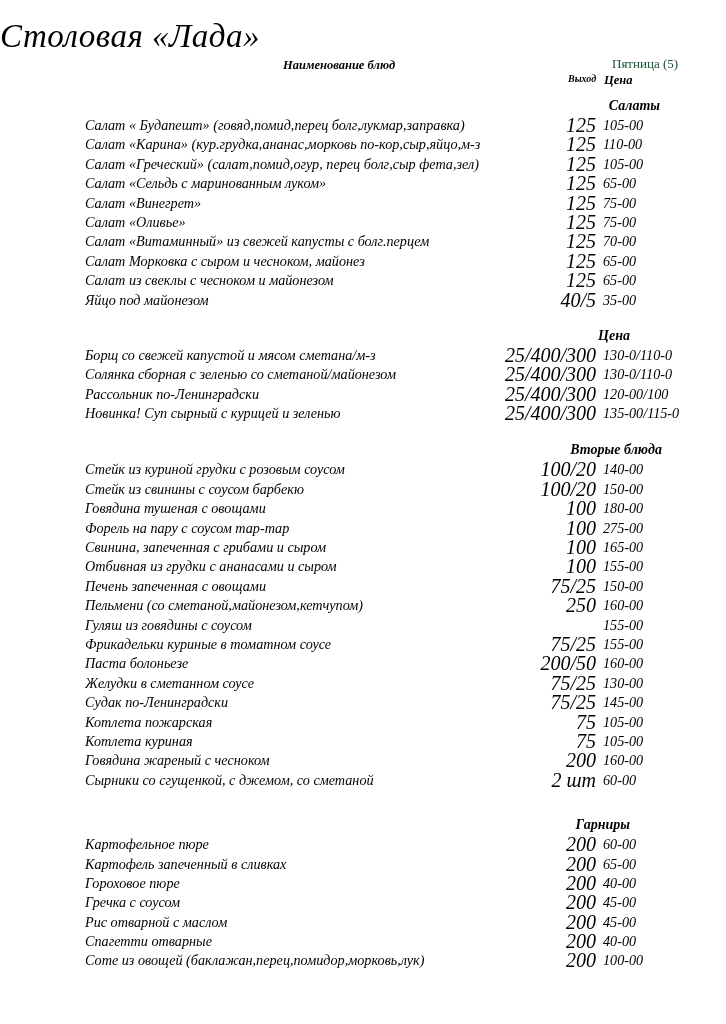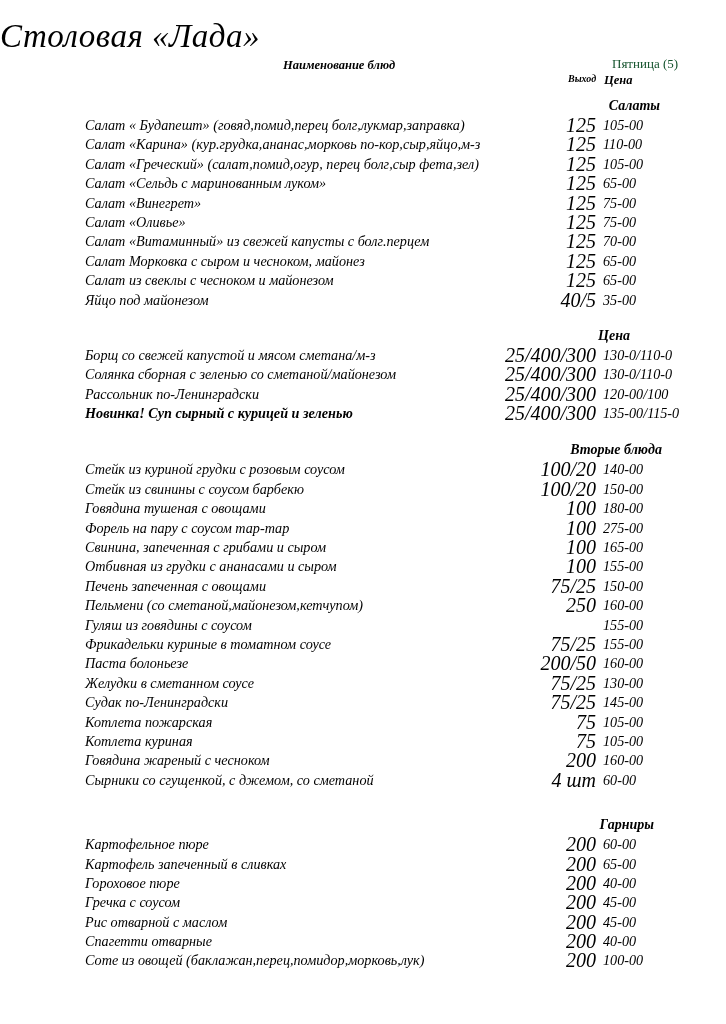--- a/index.html
+++ b/index.html
@@ -78,39 +78,39 @@
   .section-title {
     font-style: italic;
     font-weight: bold;
     font-size: 14px;
     text-align: right;
     margin: 0 0 2px 0;
   }
   .sec-salads .section-title { padding-right: 66px; }
   .sec-soups .section-title { padding-right: 96px; }
   .sec-mains .section-title { padding-right: 64px; }
-  .sec-sides .section-title { padding-right: 72px; }
+  .sec-sides .section-title { padding-right: 96px; }
 
   .rows { }
 
   .row {
     position: relative;
     height: 19.4px;
     line-height: 19.4px;
     white-space: nowrap;
   }
   .dish {
     position: absolute;
     left: 85px;
     top: 0;
     font-style: italic;
     font-size: 14.2px;
     white-space: nowrap;
   }
-  .row.bold .dish { font-weight: bold; }
+  .row.bold .dish { font-weight: normal; }
   .out {
     position: absolute;
     left: 420px;
     width: 176px;
     top: 0;
     text-align: right;
     font-style: italic;
     font-size: 20px;
   }
   .price {
@@ -305,21 +305,21 @@
           <span class="out">75</span>
           <span class="price">105-00</span>
         </div>
         <div class="row">
           <span class="dish">Говядина жареный с чесноком</span>
           <span class="out">200</span>
           <span class="price">160-00</span>
         </div>
         <div class="row">
           <span class="dish">Сырники со сгущенкой, с джемом, со сметаной</span>
-          <span class="out">4 шт</span>
+          <span class="out">2 шт</span>
           <span class="price">60-00</span>
         </div>
       </div>
   </div>
 
   <div class="gap-mains"></div>
 
   <div class="section sec-sides">
     <div class="section-title">Гарниры</div>
     <div class="rows">

